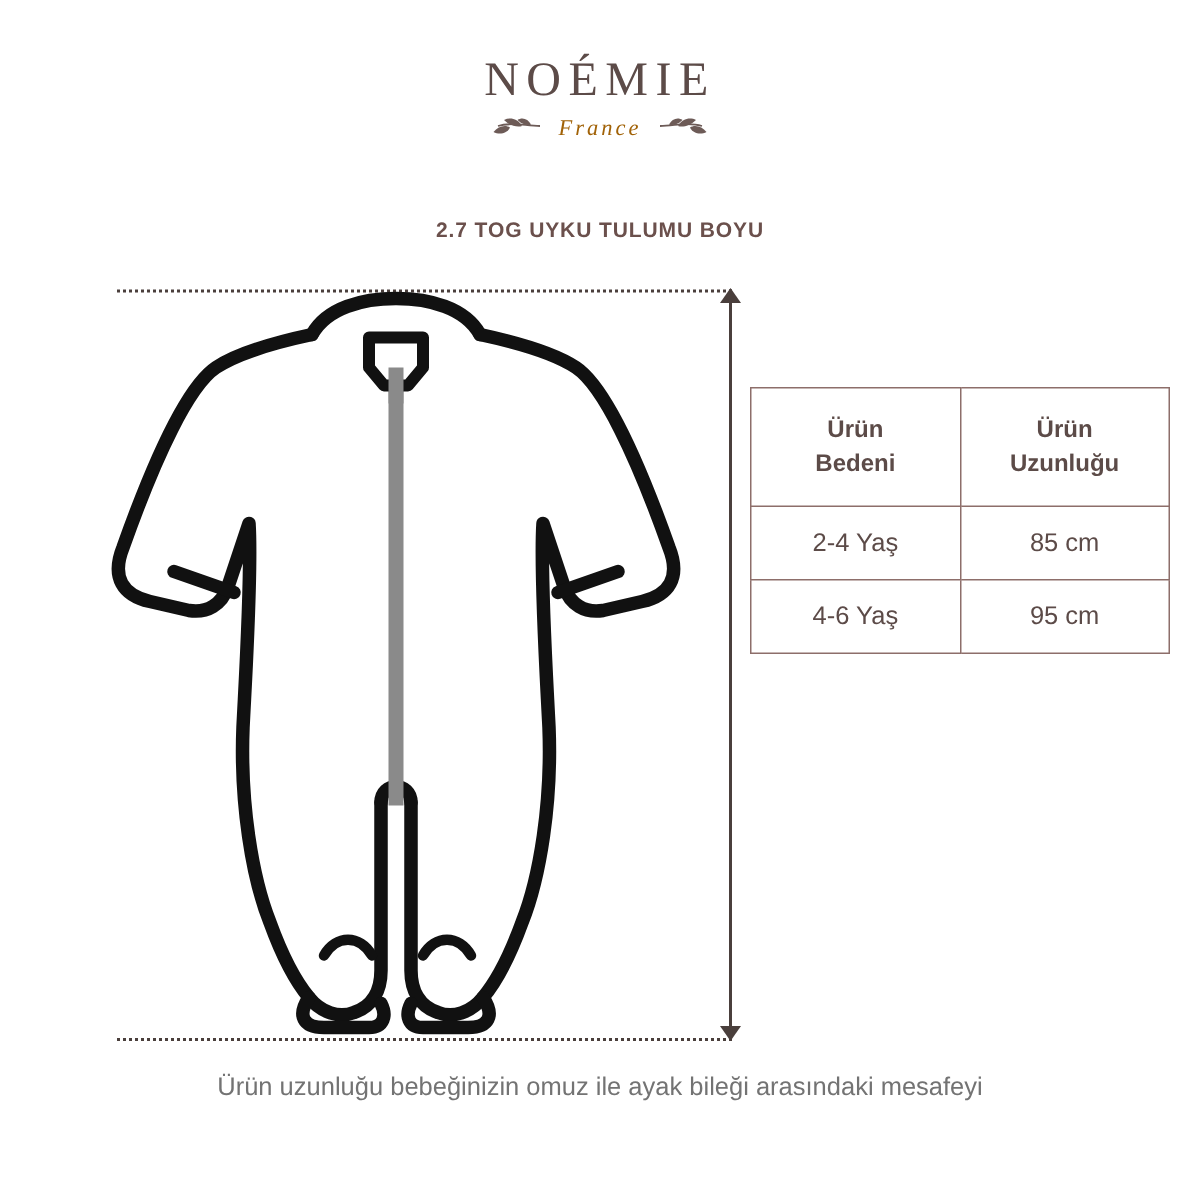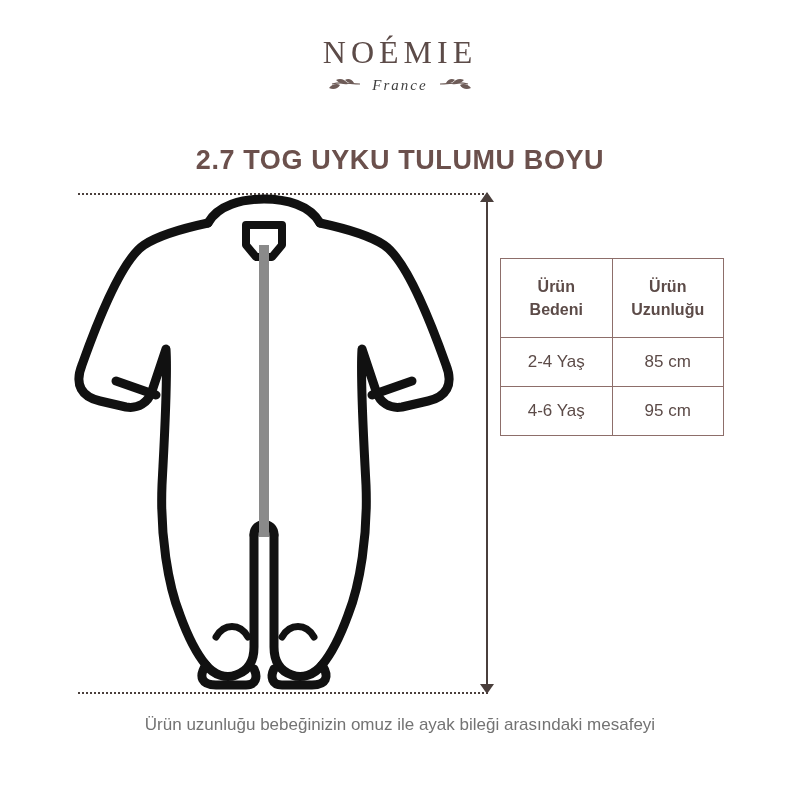--- a/index.html
+++ b/index.html
@@ -40,34 +40,34 @@
     display: flex;
     align-items: center;
     justify-content: center;
     gap: 10px;
   }
   .brand-sub-text {
     font-family: "Liberation Serif", serif;
     font-style: italic;
     font-size: 15px;
     letter-spacing: 2px;
-    color: #404040;
+    color: #a16207;
   }
   .sprig {
     display: block;
   }
 
   
   .title {
     position: absolute;
     top: 145px;
     left: 0;
     width: 800px;
     text-align: center;
-    font-size: 27px;
+    font-size: 14px;
     font-weight: bold;
     letter-spacing: 0.6px;
     color: #6b504c;
   }
 
   
   .figure {
     position: absolute;
     left: 60px;
     top: 185px;
@@ -112,21 +112,21 @@
     position: absolute;
     left: 0;
     top: 0;
   }
 
   
   .size-table {
     position: absolute;
     left: 500px;
     top: 258px;
-    width: 224px;
+    width: 280px;
     border-collapse: collapse;
     font-size: 16px;
   }
   .size-table td, .size-table th {
     border: 1px solid #8d6e6a;
     text-align: center;
     color: #5c4b48;
     padding: 0;
     height: 48px;
     width: 50%;

